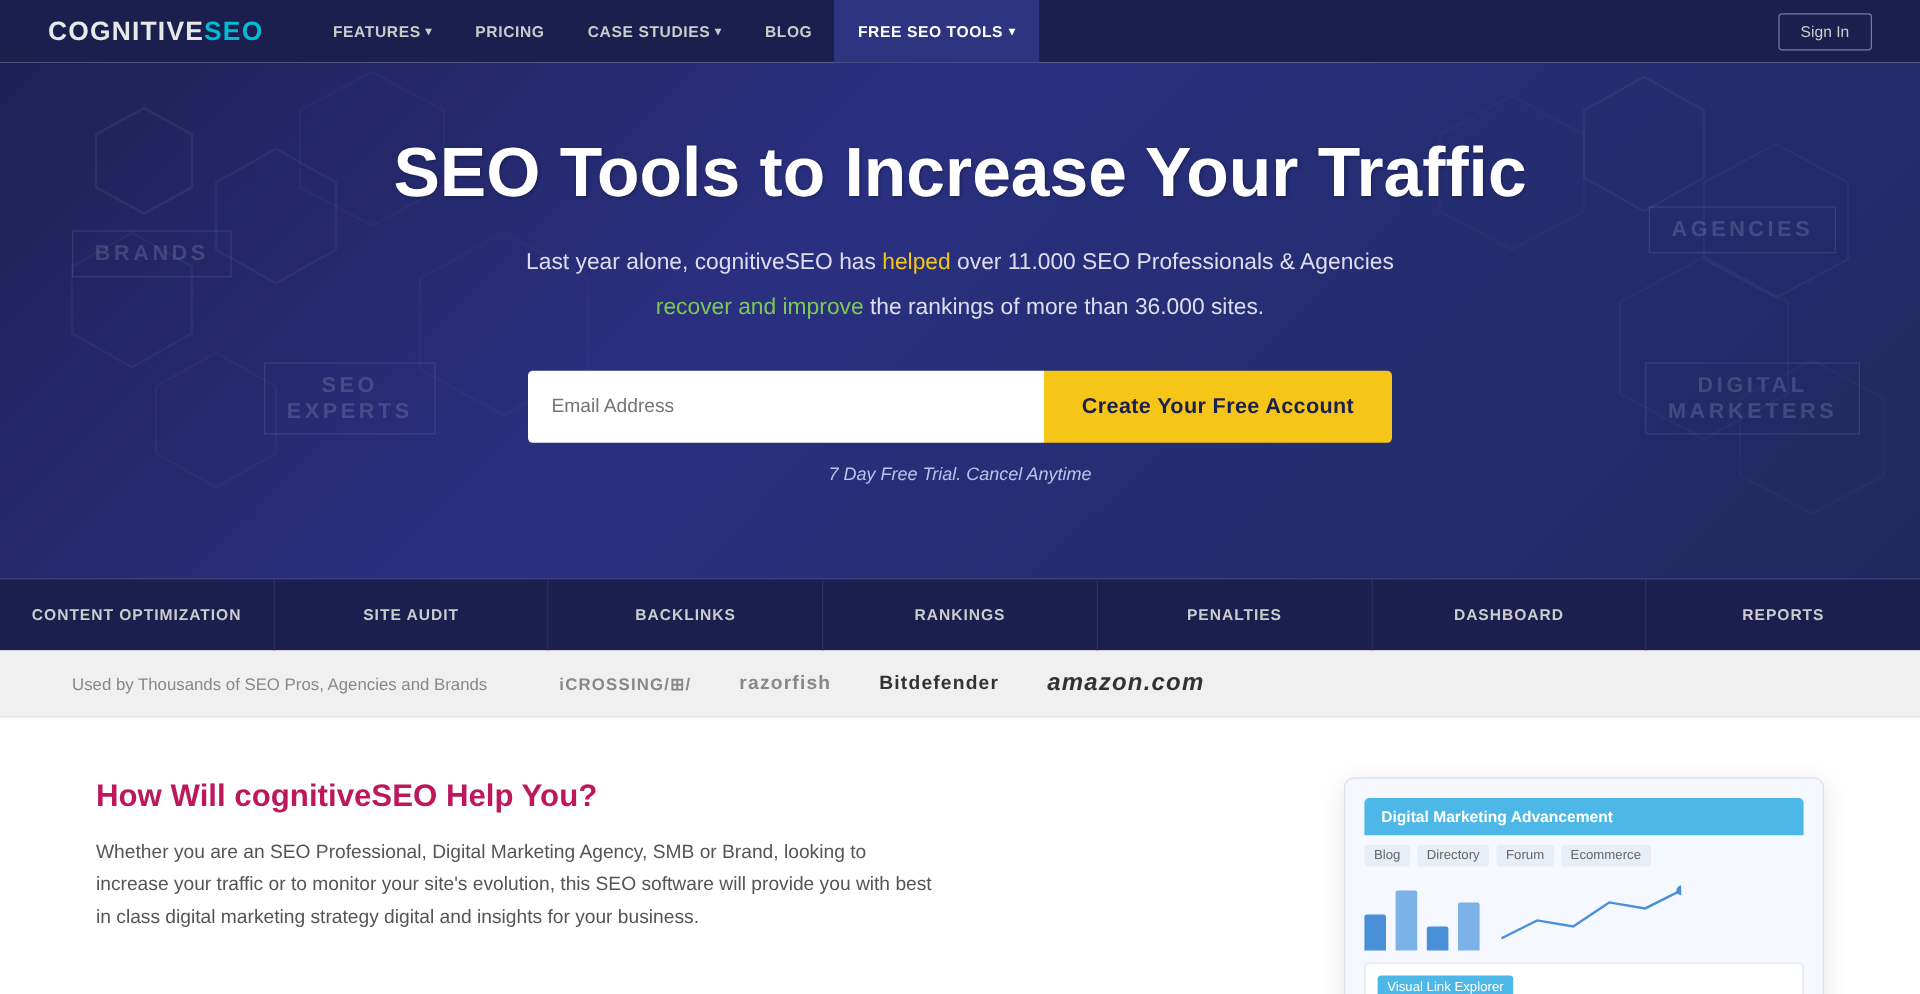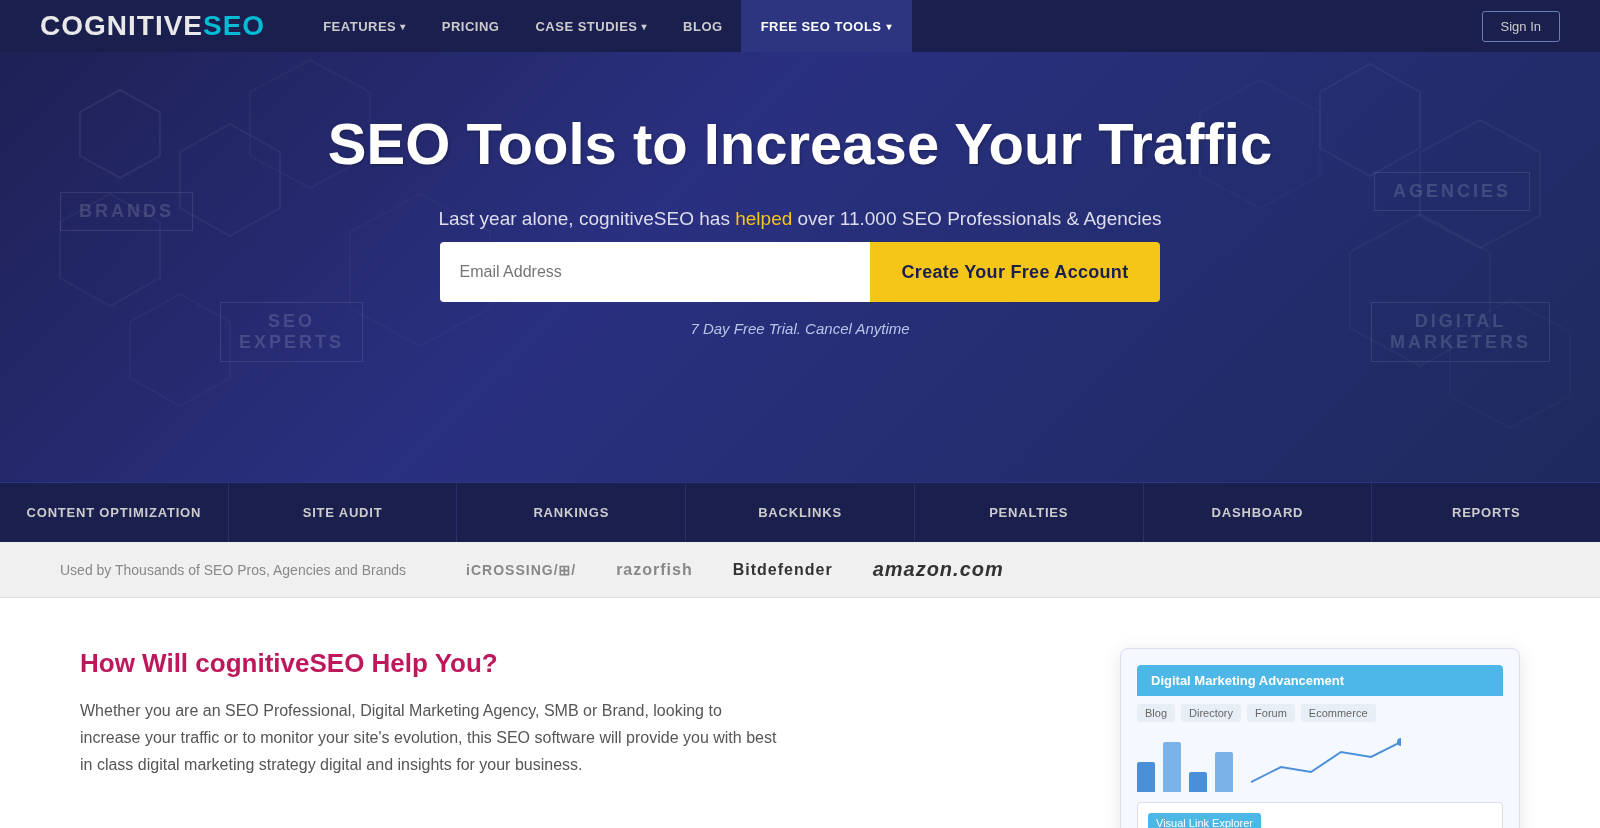--- a/index.html
+++ b/index.html
@@ -7,21 +7,21 @@
 
     
     .navbar {
       background: #1a1f4e;
       display: flex;
       align-items: center;
       padding: 0 40px;
       height: 52px;
     }
     .logo {
-      font-size: 28px;
+      font-size: 22px;
       font-weight: bold;
       margin-right: 40px;
       letter-spacing: 1px;
     }
     .logo-cognitive { color: #e8e8e8; }
     .logo-seo { color: #00bcd4; }
     .nav-links {
       display: flex;
       align-items: center;
       gap: 0;
@@ -336,34 +336,37 @@
   <div class="float-word" style="left:60px; top:140px;">BRANDS</div>
   <div class="float-word" style="left:220px; top:250px;">SEO<br>EXPERTS</div>
   <div class="float-word" style="right:70px; top:120px;">AGENCIES</div>
   <div class="float-word" style="right:50px; top:250px;">DIGITAL<br>MARKETERS</div>
 
   <div class="hero-content">
     <h1>SEO Tools to Increase Your Traffic</h1>
     <p class="hero-subtitle">
       <span>Last year alone, cognitiveSEO has </span><span class="highlight-yellow">helped</span><span> over 11.000 SEO Professionals &amp; Agencies</span>
     </p>
+    <p class="hero-subtitle-line2">
+      <span class="highlight-green">recover and improve</span><span> the rankings of more than 36.000 sites.</span>
+    </p>
 
     <div class="hero-form">
       <input class="email-input" type="email" placeholder="Email Address" style="">
       <button class="cta-button">Create Your Free Account</button>
     </div>
     <p class="trial-text">7 Day Free Trial. Cancel Anytime</p>
   </div>
 </section>
 
 <div class="tool-tabs">
   <div class="tool-tab">CONTENT OPTIMIZATION</div>
   <div class="tool-tab">SITE AUDIT</div>
+  <div class="tool-tab">BACKLINKS</div>
   <div class="tool-tab">RANKINGS</div>
-  <div class="tool-tab">BACKLINKS</div>
   <div class="tool-tab">PENALTIES</div>
   <div class="tool-tab">DASHBOARD</div>
   <div class="tool-tab">REPORTS</div>
 </div>
 
 <div class="used-by-strip">
   <span class="used-by-text">Used by Thousands of SEO Pros, Agencies and Brands</span>
   <span class="brand-logo icrossing">iCROSSING/⊞/</span>
   <span class="brand-logo razorfish">razorfish</span>
   <span class="brand-logo bitdefender">Bitdefender</span>

